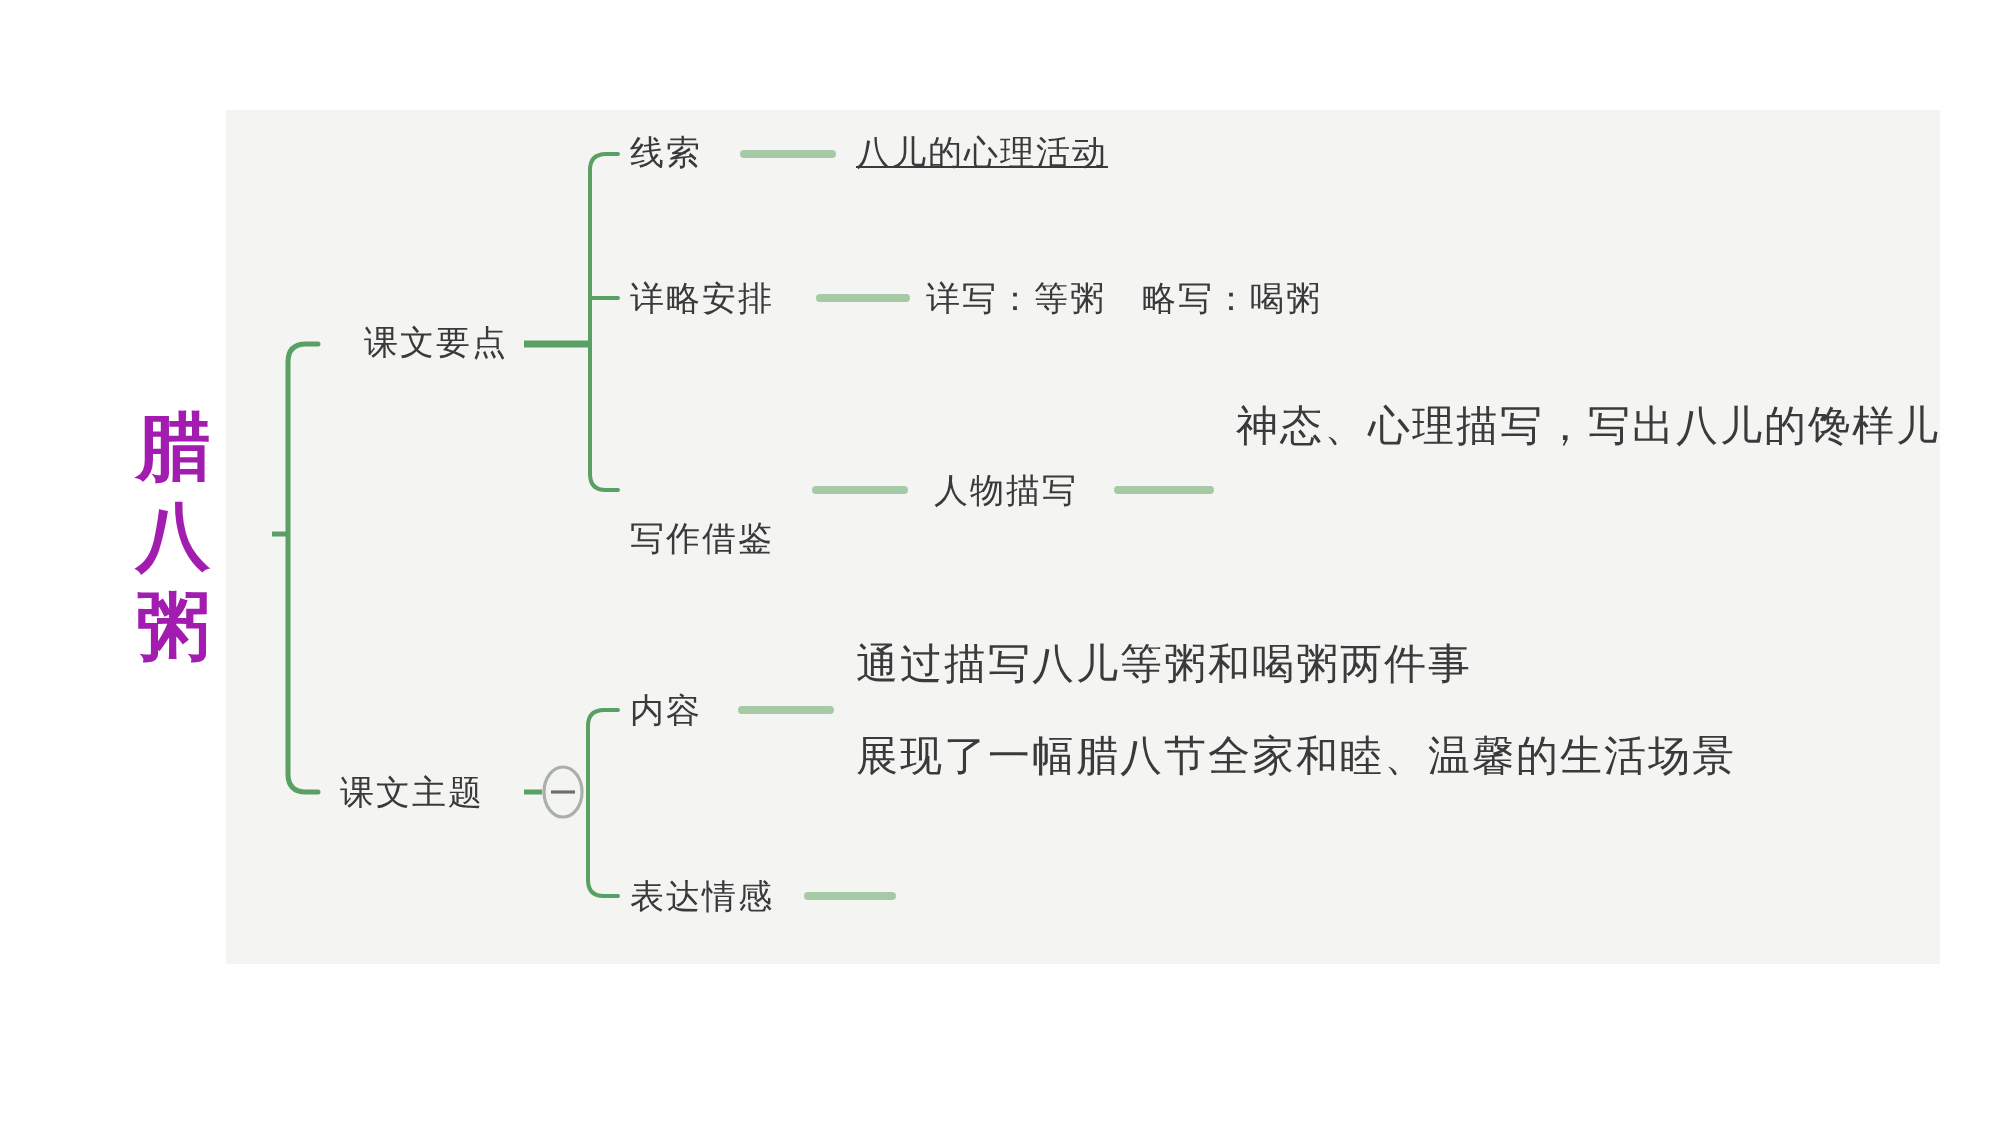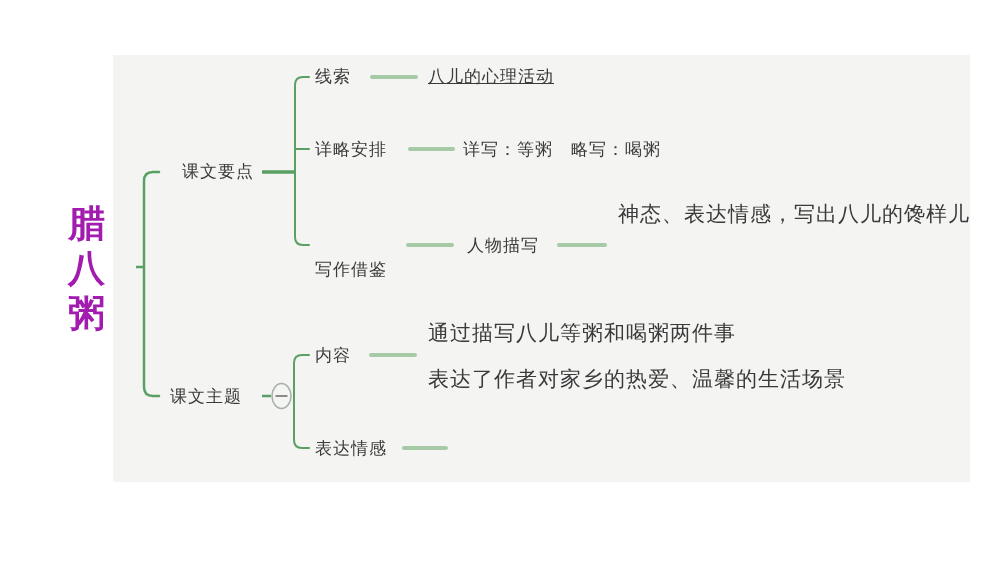--- a/index.html
+++ b/index.html
@@ -64,24 +64,24 @@
 
   <div class="topic" style="left:315px;top:65px;">线索</div>
   <div class="topic" style="left:428px;top:65px;text-decoration:underline;">八儿的心理活动</div>
 
   <div class="topic" style="left:315px;top:138px;">详略安排</div>
   <div class="topic" style="left:463px;top:138px;">详写：等粥　略写：喝粥</div>
 
   <div class="topic" style="left:315px;top:234px;margin-top:24px;">写作借鉴</div>
   <div class="topic" style="left:467px;top:234px;">人物描写</div>
   <div class="detail-block lh45" style="left:618px;top:191px;">
-    <div>神态、表达情感，写出八儿的馋样儿</div>
+    <div>神态、心理描写，写出八儿的馋样儿</div>
   </div>
 
   <div class="topic" style="left:315px;top:344px;">内容</div>
   <div class="detail-block lh46" style="left:428px;top:310px;">
     <div>通过描写八儿等粥和喝粥两件事</div>
-    <div>表达了作者对家乡的热爱、温馨的生活场景</div>
+    <div>展现了一幅腊八节全家和睦、温馨的生活场景</div>
   </div>
 
   <div class="topic" style="left:315px;top:437px;">表达情感</div>
 
 </div>
 
 </body></html>

